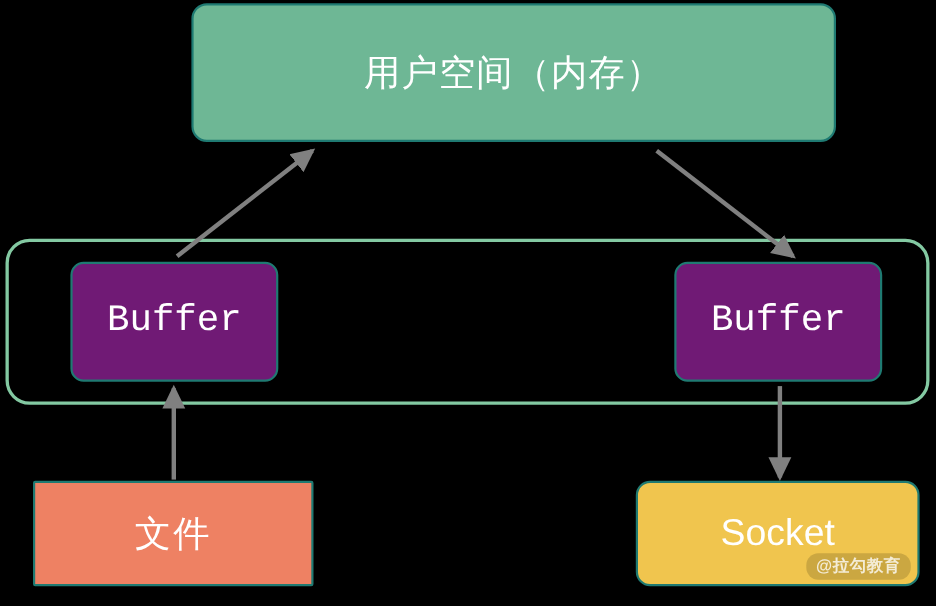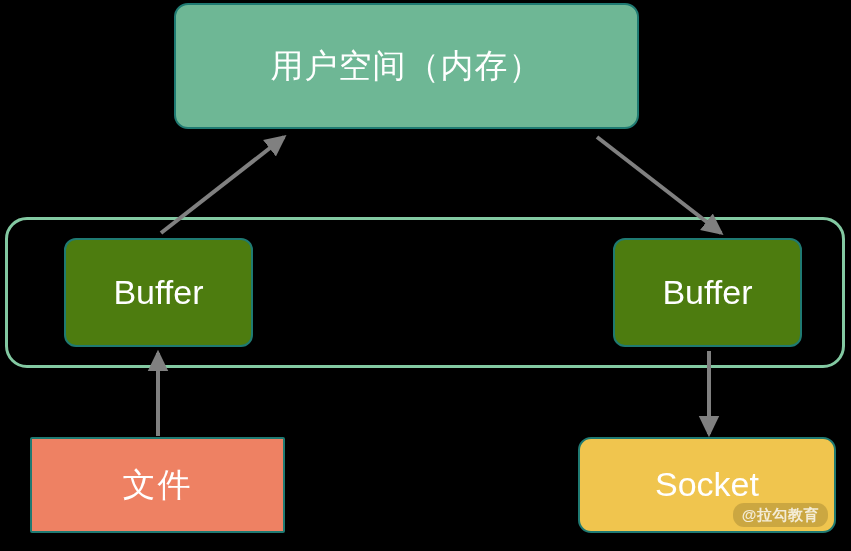--- a/index.html
+++ b/index.html
@@ -27,21 +27,21 @@
     justify-content: center;
     color: #ffffff;
     text-align: center;
     line-height: 1.1;
     z-index: 3;
   }
   
   #user-space-box {
     left: 174px;
     top: 3px;
-    width: 465px;
+    width: 586px;
     height: 126px;
     background: #6eb795;
     border: 2px solid #1f7a72;
     border-radius: 14px;
     font-size: 33px;
     letter-spacing: 1px;
   }
   
   #kernel-space-container {
     position: absolute;
@@ -52,24 +52,25 @@
     box-sizing: border-box;
     background: transparent;
     border: 3px solid #83c9a2;
     border-radius: 22px;
     z-index: 1;
   }
   .buffer-box {
     width: 189px;
     height: 109px;
     top: 238px;
-    background: #4d7c0f;
+    background: #701a75;
     border: 2px solid #1f7a72;
     border-radius: 12px;
     font-size: 34px;
+    font-family: Liberation Mono, monospace;
   }
   #buffer-left  { left: 64px; }
   #buffer-right { left: 613px; }
 
   #file-box {
     left: 30px;
     top: 437px;
     width: 255px;
     height: 96px;
     background: #ee8163;

